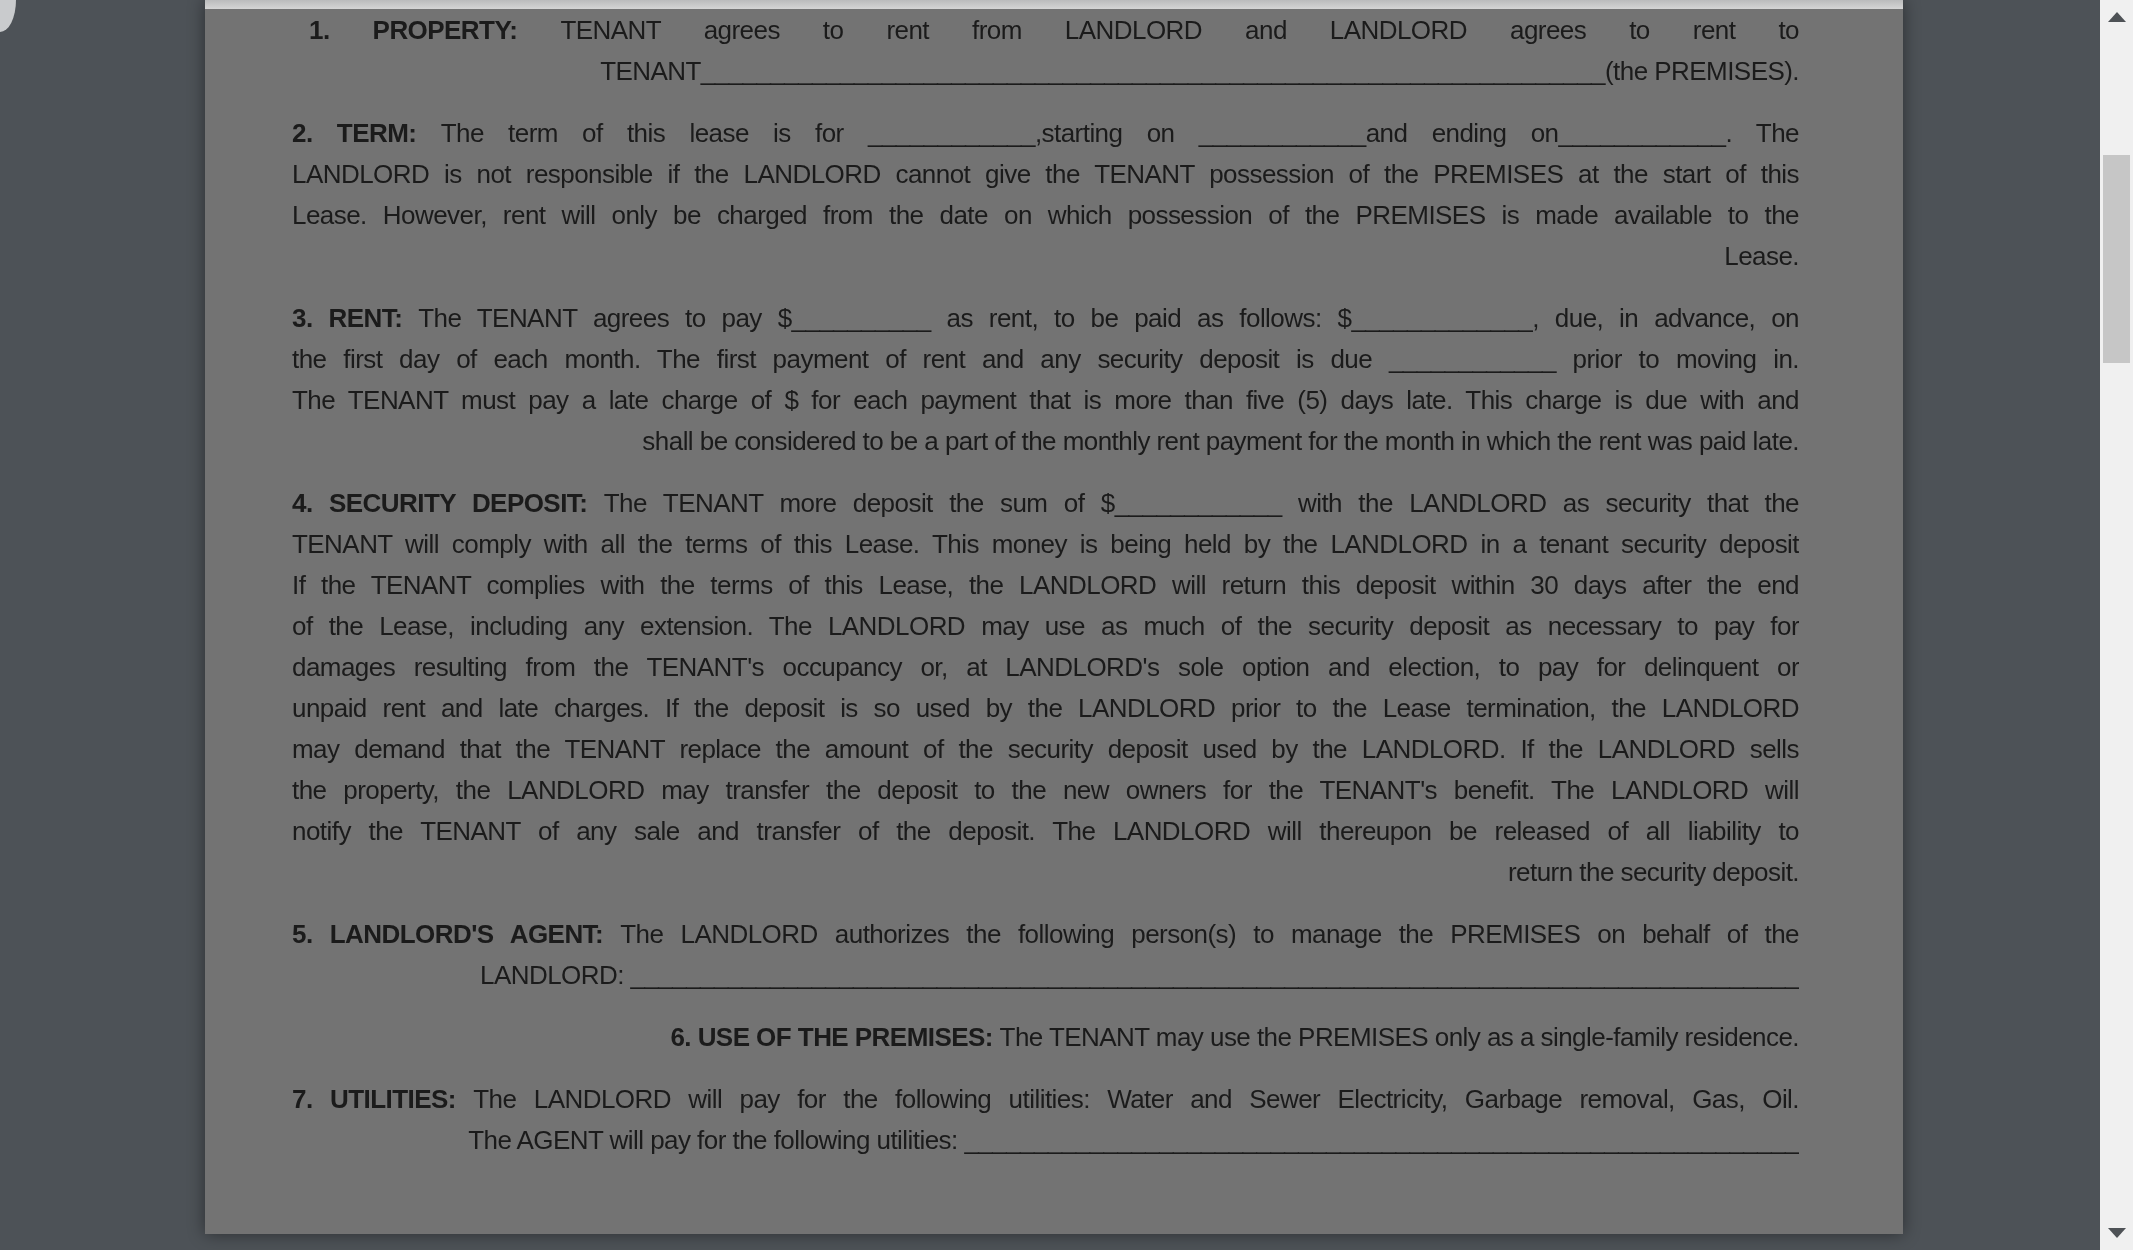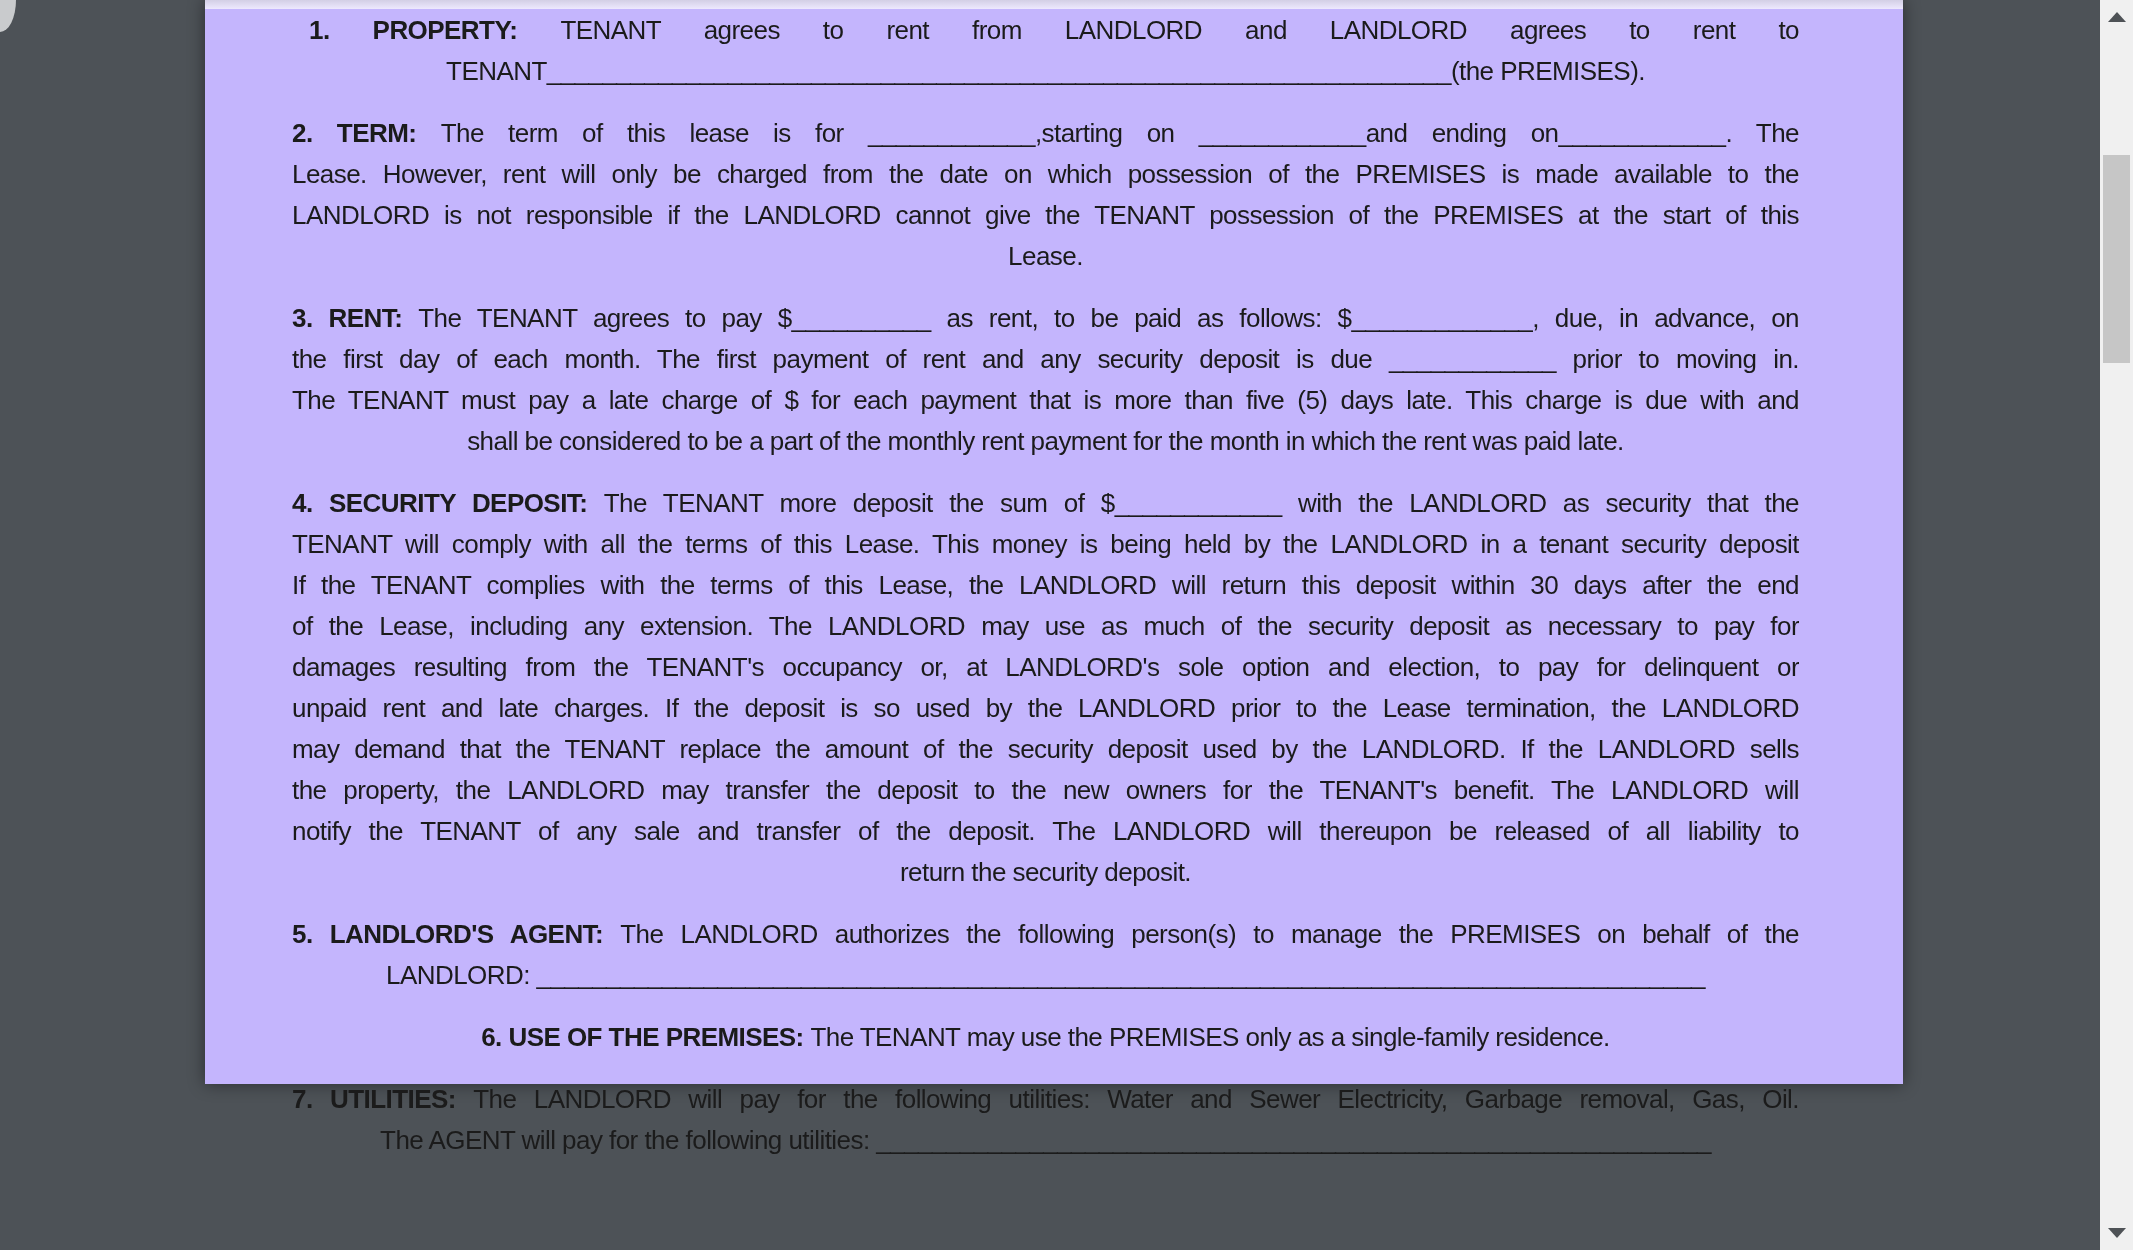--- a/index.html
+++ b/index.html
@@ -8,38 +8,38 @@
     position:relative;overflow:hidden;
     background:#4d5257;
     font-family:"Liberation Sans",sans-serif;
   }
   .corner-notch{
     position:absolute;left:0;top:0;width:16px;height:32px;
     background:#dfe1e2;border-radius:0 0 100% 0 / 0 0 100% 0;
     opacity:.85;
   }
   .page{
-    position:absolute;left:205px;top:0;width:1698px;height:1084px;
-    background:#c4b5fd;
+    position:absolute;left:205px;top:0;width:1698px;height:1234px;
+    background:#737373;
     box-shadow:0 0 16px rgba(0,0,0,0.45);
   }
   .page::before{
     content:"";position:absolute;left:0;top:0;right:0;height:9px;
     background:linear-gradient(#d9dadb,#ffffff);opacity:.7;pointer-events:none;
   }
   .doc-content{
     position:absolute;left:87px;top:10px;width:1507px;
     font-size:26px;line-height:41px;letter-spacing:-0.55px;
     color:#1b1b1b;
   }
   .clause{margin:0 0 21px 0;}
   .clause:last-child{margin-bottom:0;}
   .line{
     height:41px;overflow:hidden;
-    text-align:center;white-space:normal;
+    text-align:right;white-space:normal;
   }
   .line.just{text-align:justify;}
   .line.just::after{content:"";display:inline-block;width:100%;height:0;}
   .line.indent{text-indent:17px;}
   .b{font-weight:bold;}
   
   .scrollbar{
     position:absolute;right:0;top:0;width:33px;height:1250px;
     background:#f0f0f0;
   }
@@ -74,22 +74,22 @@
 <div class="corner-notch"></div>
 
 <div class="page">
   <div class="doc-content">
       <div class="clause">
         <div class="line just indent"><span class="b">1. </span><span class="b">PROPERTY: </span><span>TENANT agrees to rent from LANDLORD and LANDLORD agrees to rent to</span></div>
         <div class="line"><span>TENANT_________________________________________________________________(the PREMISES).</span></div>
       </div>
       <div class="clause">
         <div class="line just"><span class="b">2. </span><span class="b">TERM: </span><span>The term of this lease is for ____________,starting on ____________and ending on____________. The</span></div>
+        <div class="line just"><span>LANDLORD is not responsible if the LANDLORD cannot give the TENANT possession of the PREMISES at the start of this</span></div>
         <div class="line just"><span>Lease. However, rent will only be charged from the date on which possession of the PREMISES is made available to the</span></div>
-        <div class="line just"><span>LANDLORD is not responsible if the LANDLORD cannot give the TENANT possession of the PREMISES at the start of this</span></div>
         <div class="line"><span>Lease.</span></div>
       </div>
       <div class="clause">
         <div class="line just"><span class="b">3. RENT: </span><span>The TENANT agrees to pay $__________ as rent, to be paid as follows: $_____________, due, in advance, on</span></div>
         <div class="line just"><span>the first day of each month. The first payment of rent and any security deposit is due ____________ prior to moving in.</span></div>
         <div class="line just"><span>The TENANT must pay a late charge of $ for each payment that is more than five (5) days late. This charge is due with and</span></div>
         <div class="line"><span>shall be considered to be a part of the monthly rent payment for the month in which the rent was paid late.</span></div>
       </div>
       <div class="clause">
         <div class="line just"><span class="b">4. SECURITY DEPOSIT: </span><span>The TENANT more deposit the sum of $____________ with the LANDLORD as security that the</span></div>

